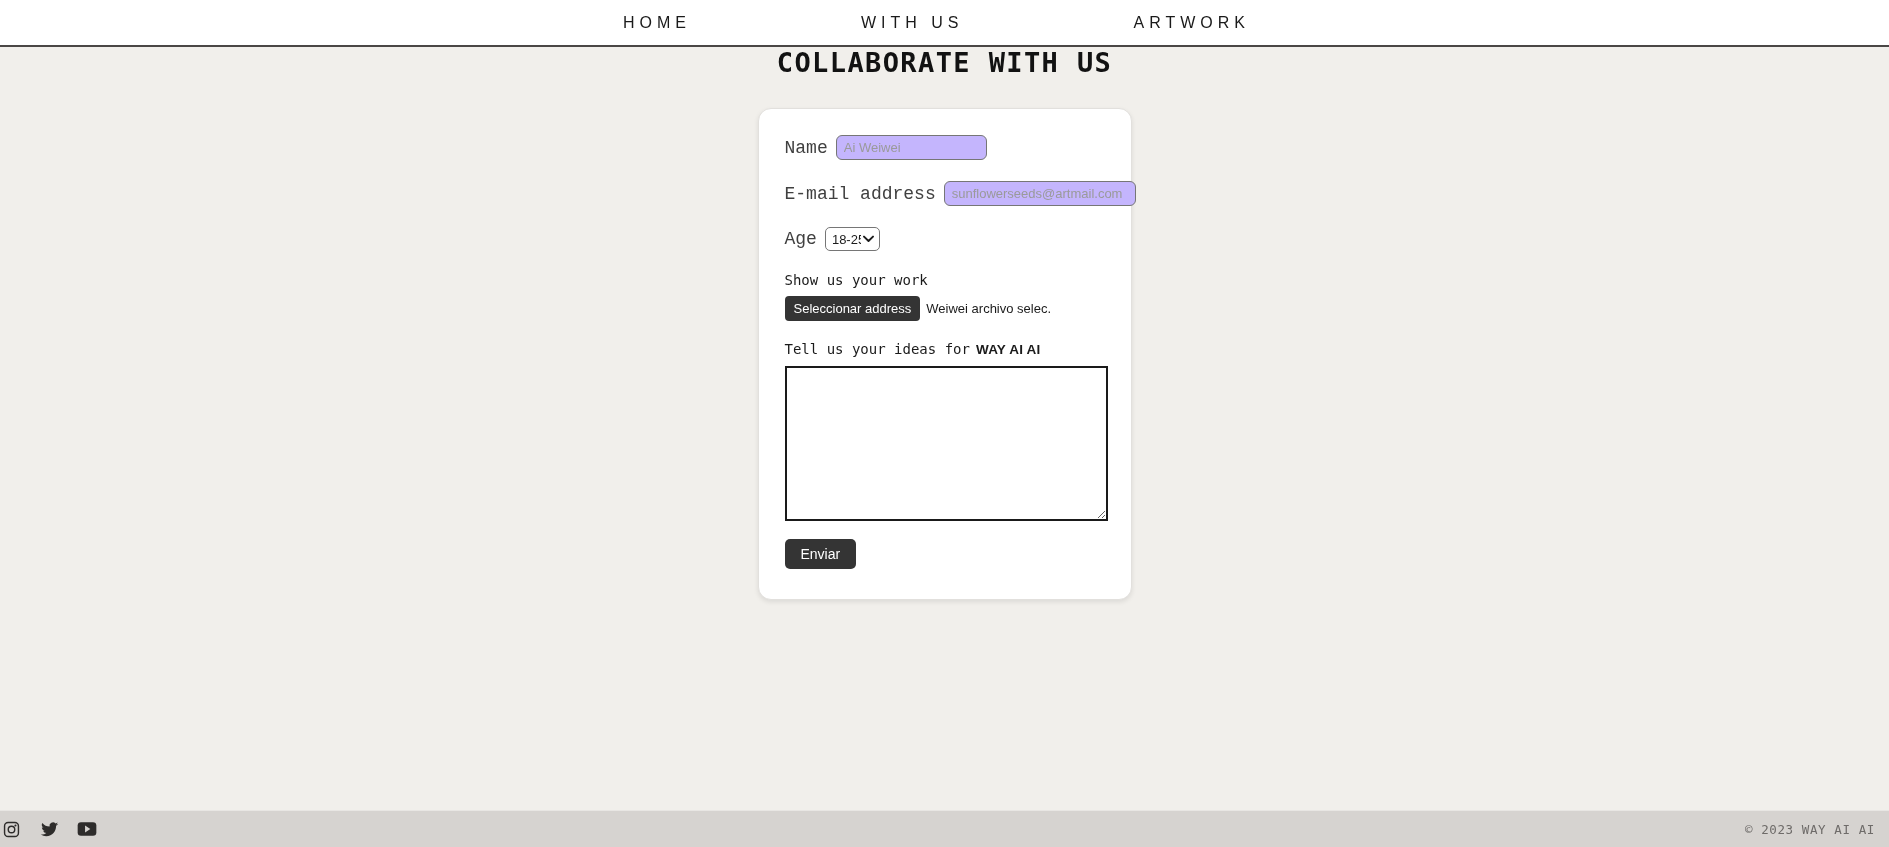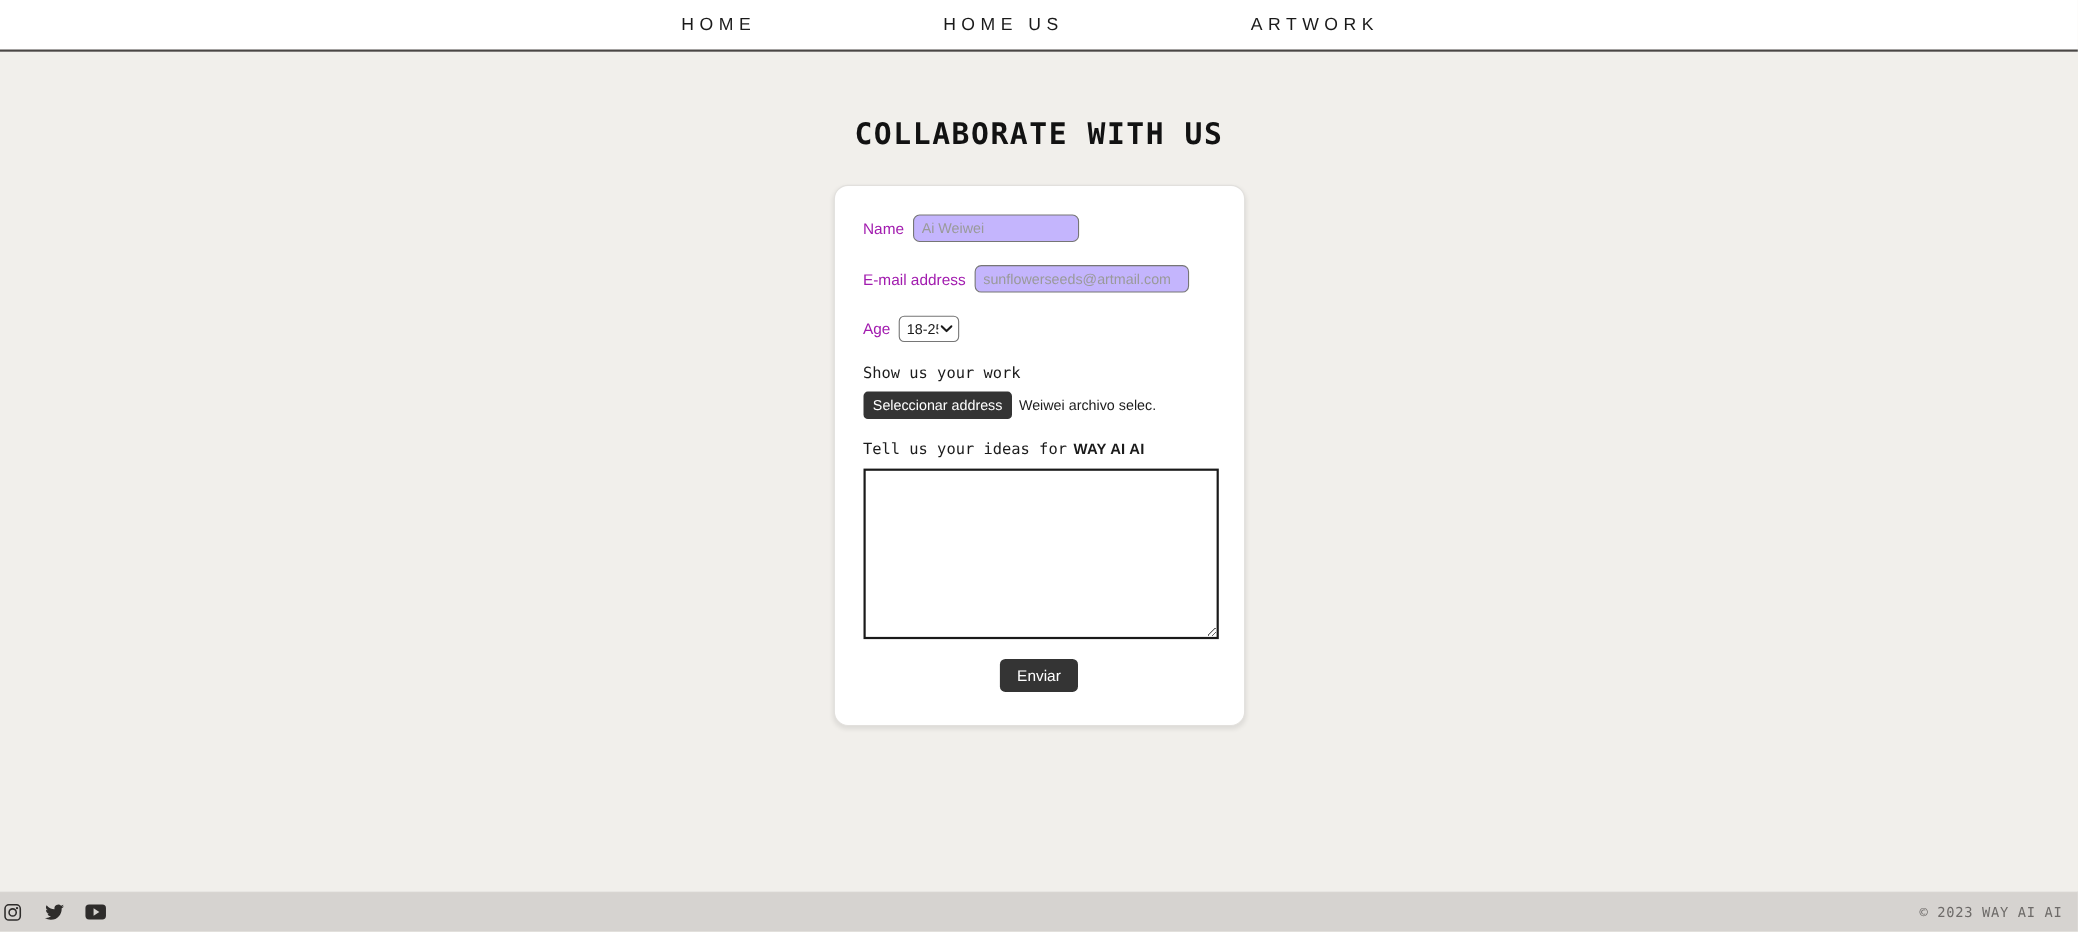--- a/index.html
+++ b/index.html
@@ -44,21 +44,20 @@
   }
 
   
   .main-area {
     height: 763px;
     background: #f1efeb;
     padding-top: 0;
   }
   .page-title {
     margin: 0;
-    padding-top: 60px;
     text-align: center;
     font-family: "DejaVu Sans Mono", monospace;
     font-size: 27px;
     font-weight: bold;
     letter-spacing: 1.4px;
     color: #121212;
   }
 
   
   .form-card {
@@ -70,23 +69,23 @@
     box-shadow: 0 2px 5px rgba(0,0,0,0.09);
     padding: 26px 26px 30px;
   }
 
   .field-row {
     display: flex;
     align-items: center;
     margin-bottom: 21px;
   }
   .field-label {
-    font-family: Liberation Sans, sans-serif;
-    font-size: 14px;
-    color: #a21caf;
+    font-family: Liberation Mono, monospace;
+    font-size: 18px;
+    color: #404040;
     white-space: nowrap;
     margin-right: 8px;
   }
   .text-input {
     font-family: "Liberation Sans", sans-serif;
     font-size: 13px;
     color: #1b1b1b;
     padding: 4px 7px;
     height: 25px;
     border: 1px solid #767676;
@@ -174,21 +173,21 @@
     background: #ffffff;
     font-family: "Liberation Sans", sans-serif;
     font-size: 13px;
     color: #1b1b1b;
     padding: 5px;
     outline: none;
     resize: both;
   }
 
   
-  .submit-row { display: flex; justify-content: center; margin-top: 18px; }
+  .submit-row { display: flex; justify-content: flex-start; margin-top: 18px; }
   .submit-button {
     font-family: "Liberation Sans", sans-serif;
     font-size: 14px;
     color: #ffffff;
     background: #343434;
     border: none;
     border-radius: 5px;
     padding: 7px 16px;
     cursor: pointer;
   }
@@ -224,21 +223,21 @@
 </head>
 <body>
 
 <header class="site-header">
   <nav>
     <ul class="nav-list">
       <li>
         <a class="nav-link">HOME</a>
       </li>
       <li>
-        <a class="nav-link">HOME US</a>
+        <a class="nav-link">WITH US</a>
       </li>
       <li>
         <a class="nav-link">ARTWORK</a>
       </li>
     </ul>
   </nav>
 </header>
 
 <main class="main-area">
 

